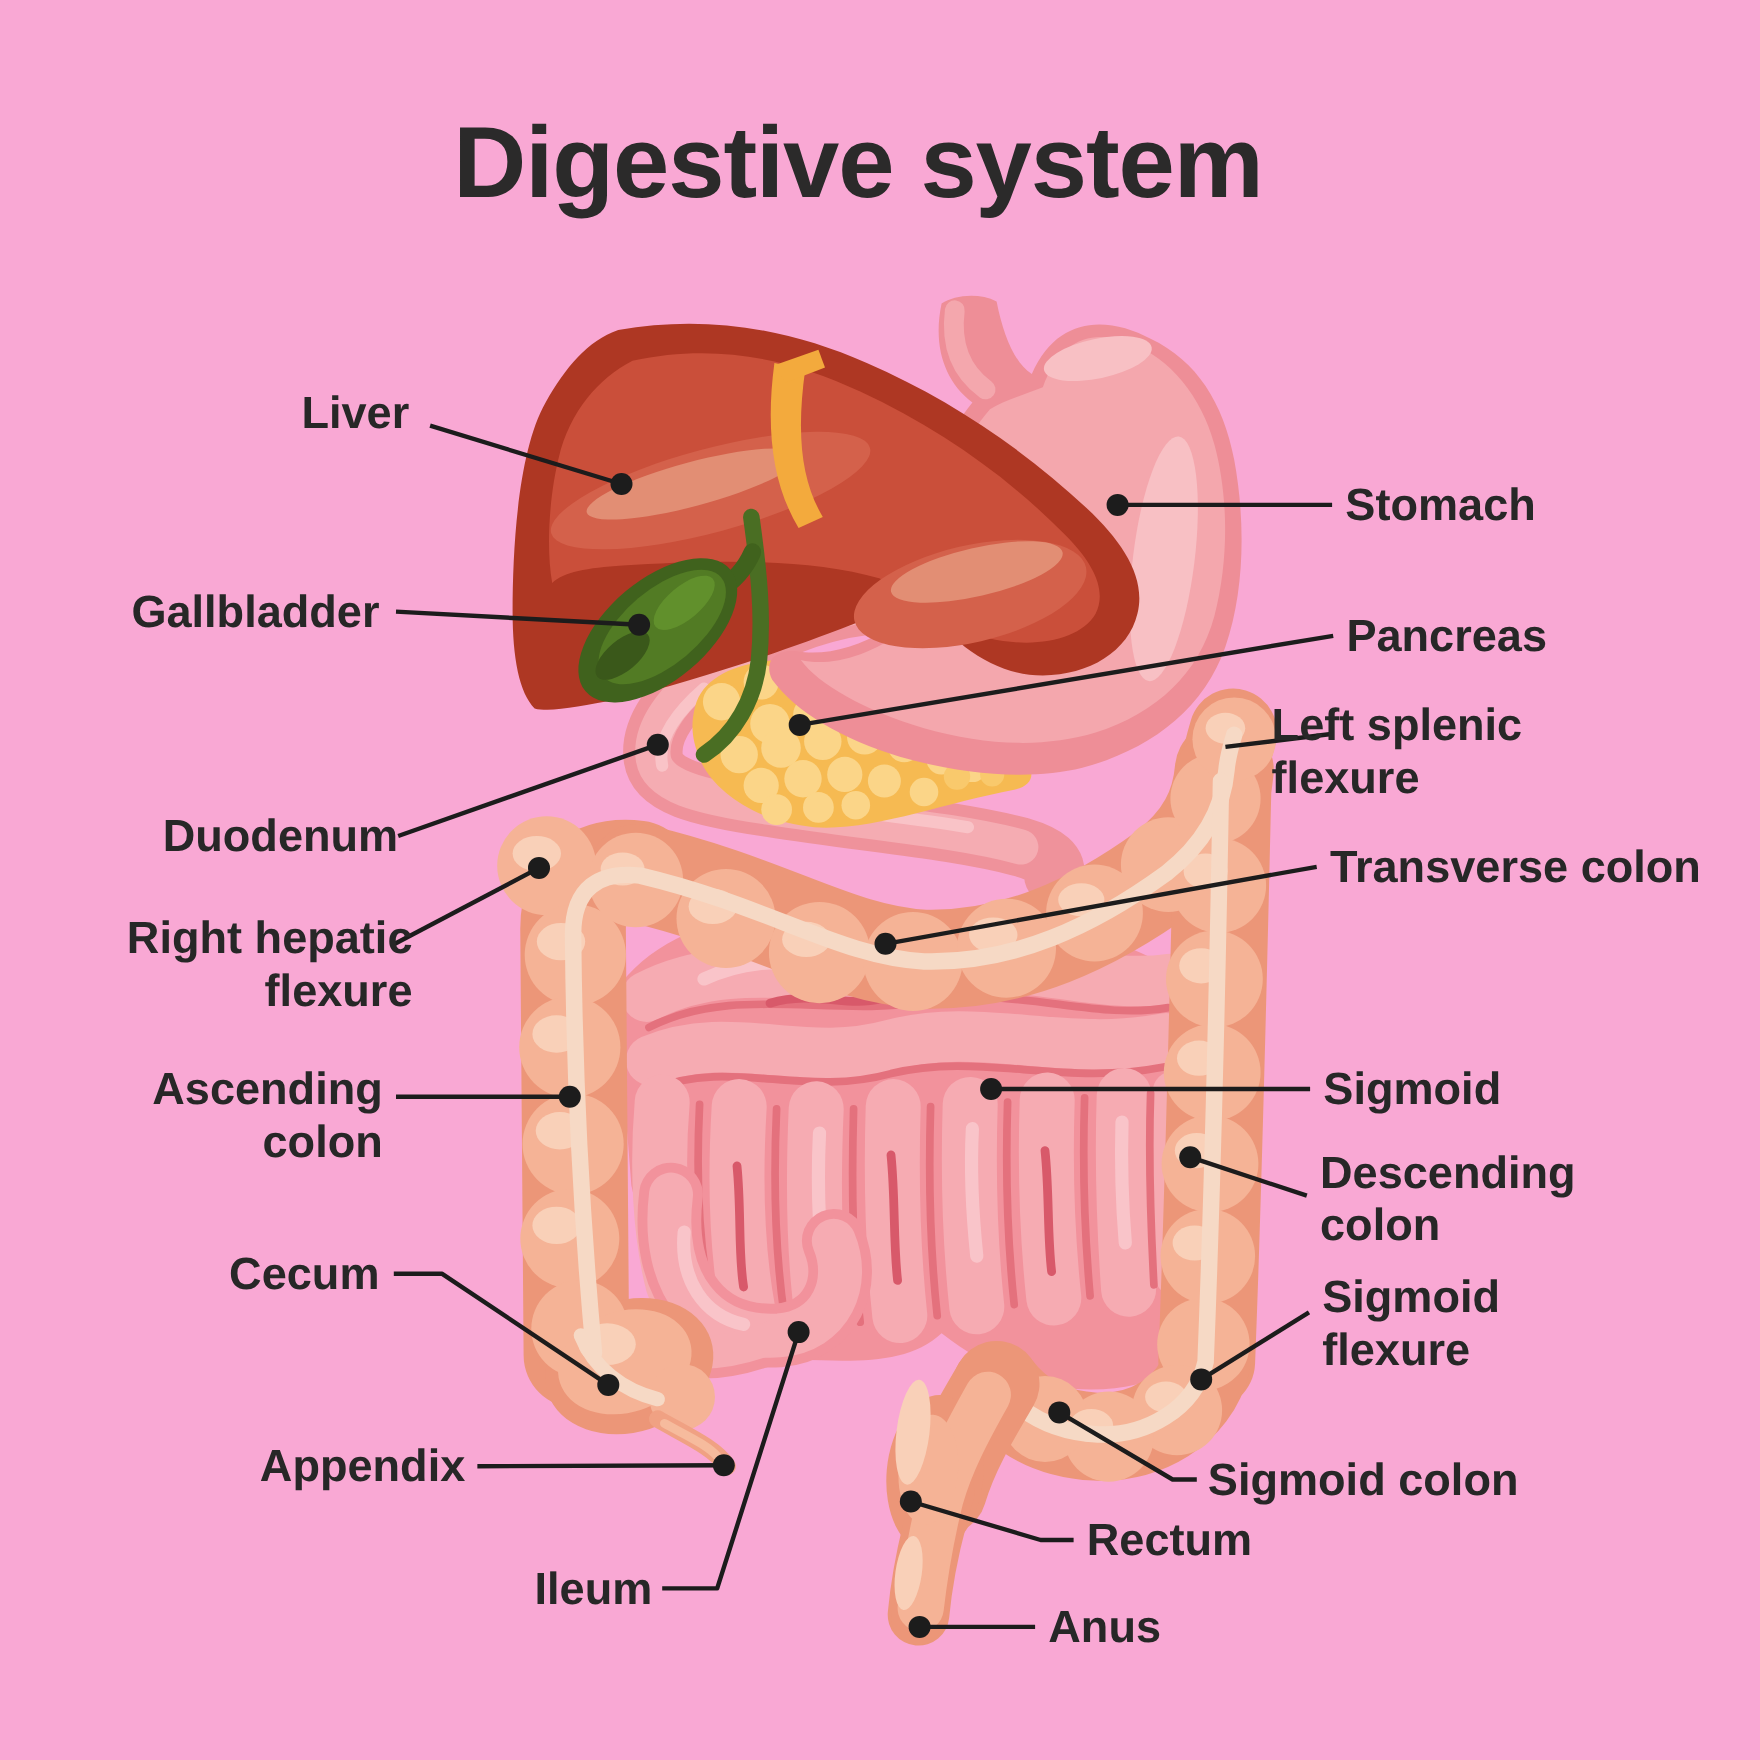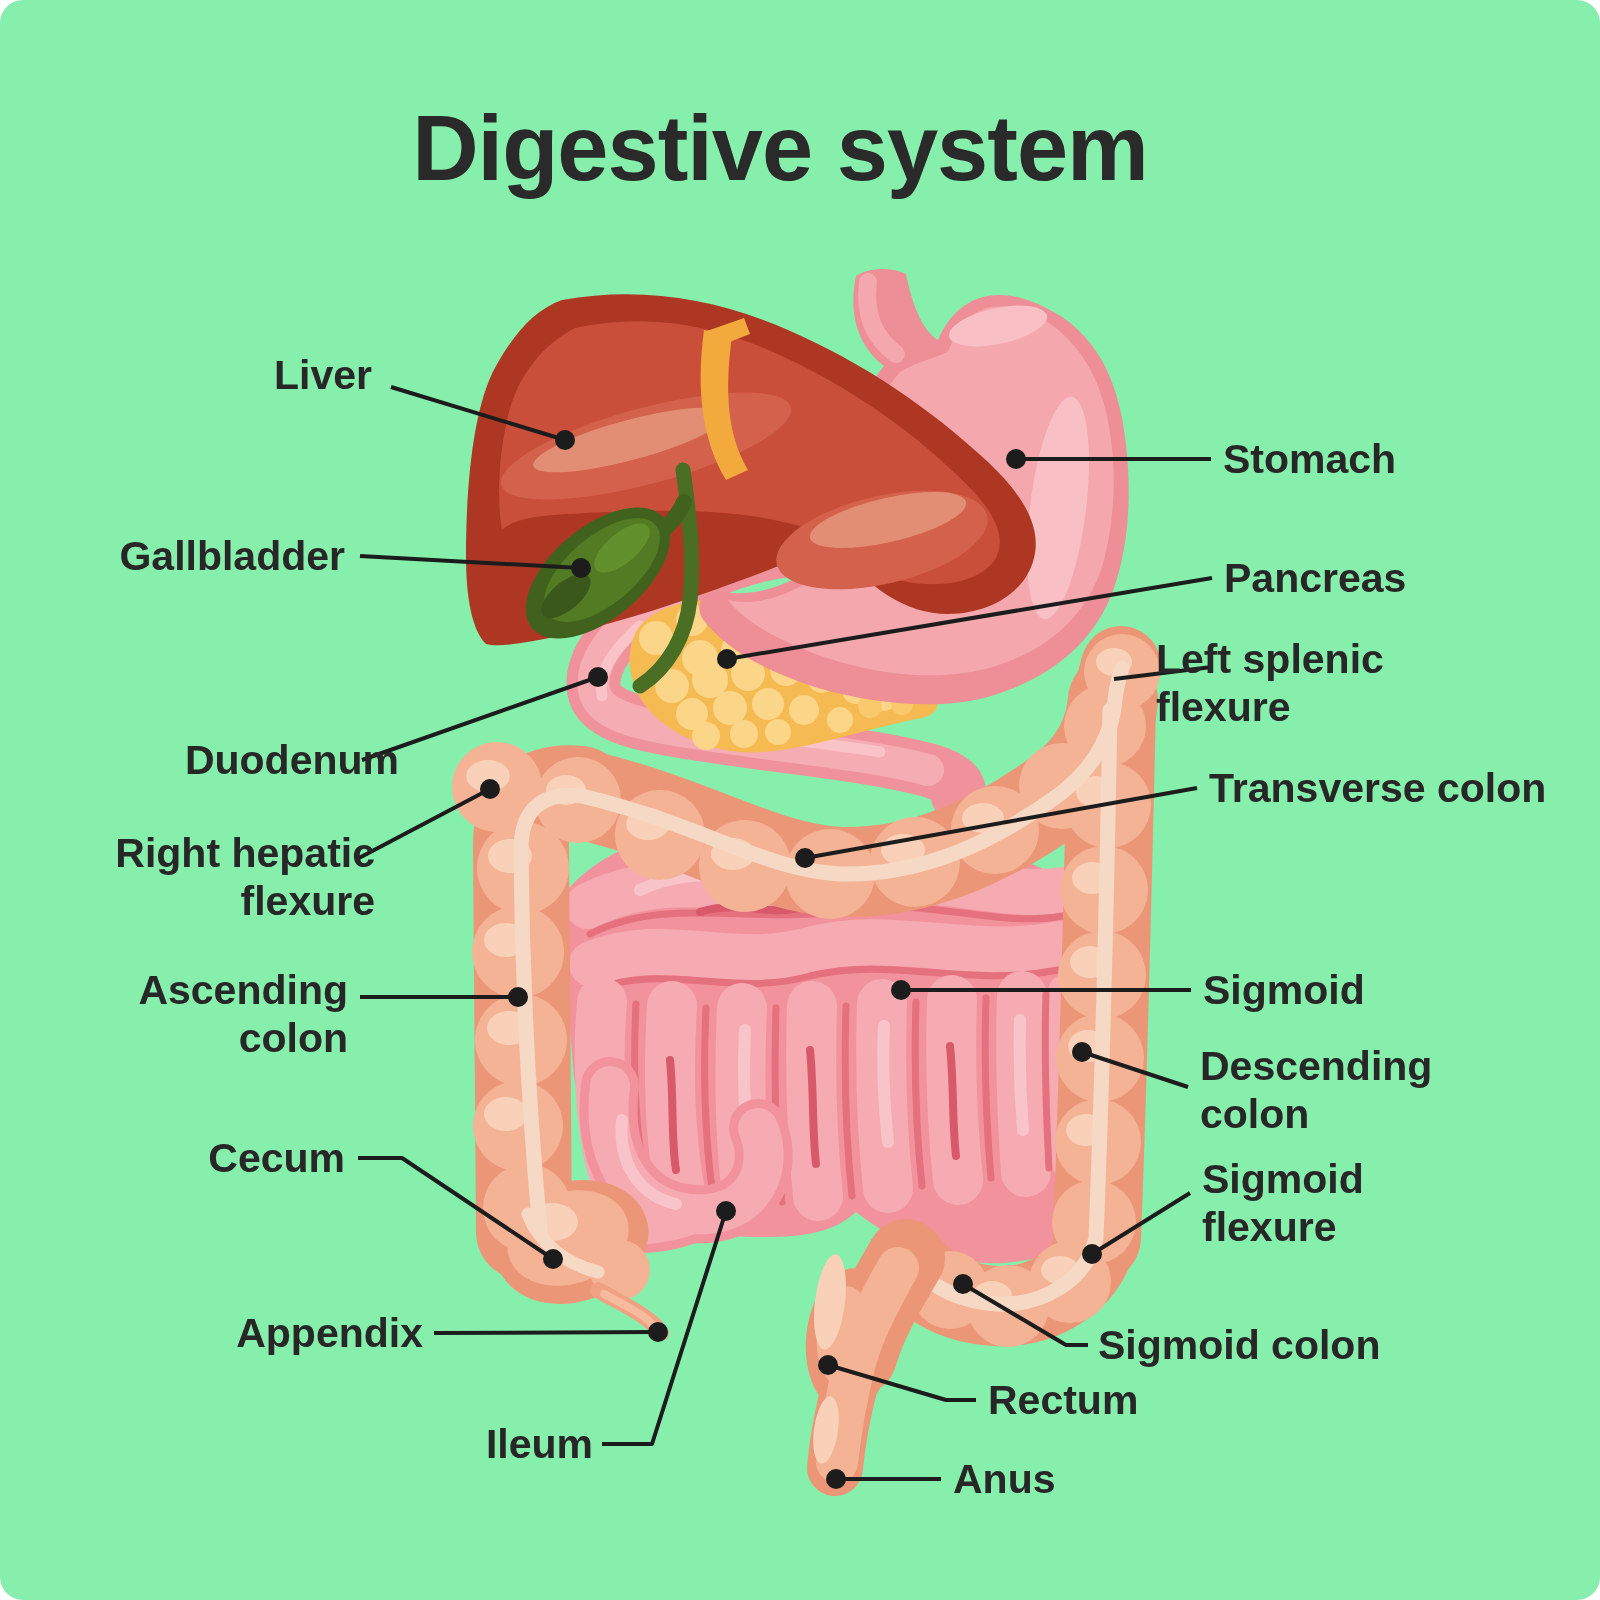--- a/index.html
+++ b/index.html
@@ -1,28 +1,28 @@
 <!DOCTYPE html>
 <html><head>
 <meta charset="utf-8">
 <style>
   html,body{margin:0;padding:0;background:#ffffff;}
-  .stage{position:relative;width:1600px;height:1600px;background:#86efac;overflow:hidden;
-         font-family:"Liberation Sans",sans-serif;border-radius:23px;}
+  .stage{position:relative;width:1600px;height:1600px;background:#f9a8d4;overflow:hidden;
+         font-family:"Liberation Sans",sans-serif;}
   .art{position:absolute;inset:0;}
   .title{position:absolute;top:96px;left:0;width:1560px;text-align:center;
          font-size:92px;font-weight:700;color:#2b2a2a;letter-spacing:-1px;}
   .label{position:absolute;font-size:41px;font-weight:700;color:#272727;
          line-height:1.18;white-space:pre-line;transform:translateY(-50%);}
   .label.right-col{text-align:left;}
   .label.left-col{text-align:right;}
   
   #lb-liver{right:1228px;top:375px;}
   #lb-gallbladder{right:1255px;top:556px;}
-  #lb-duodenum{right:1201px;top:760px;text-align:center;}
+  #lb-duodenum{right:1238px;top:760px;text-align:center;}
   #lb-rhf{right:1225px;top:877px;}
   #lb-asc{right:1252px;top:1014px;}
   #lb-cecum{right:1255px;top:1158px;}
   #lb-appendix{right:1177px;top:1333px;}
   #lb-ileum{right:1007px;top:1444px;}
   
   #lb-stomach{left:1223px;top:459px;}
   #lb-pancreas{left:1224px;top:578px;}
   #lb-lsf{left:1156px;top:683px;}
   #lb-transverse{left:1209px;top:788px;}

